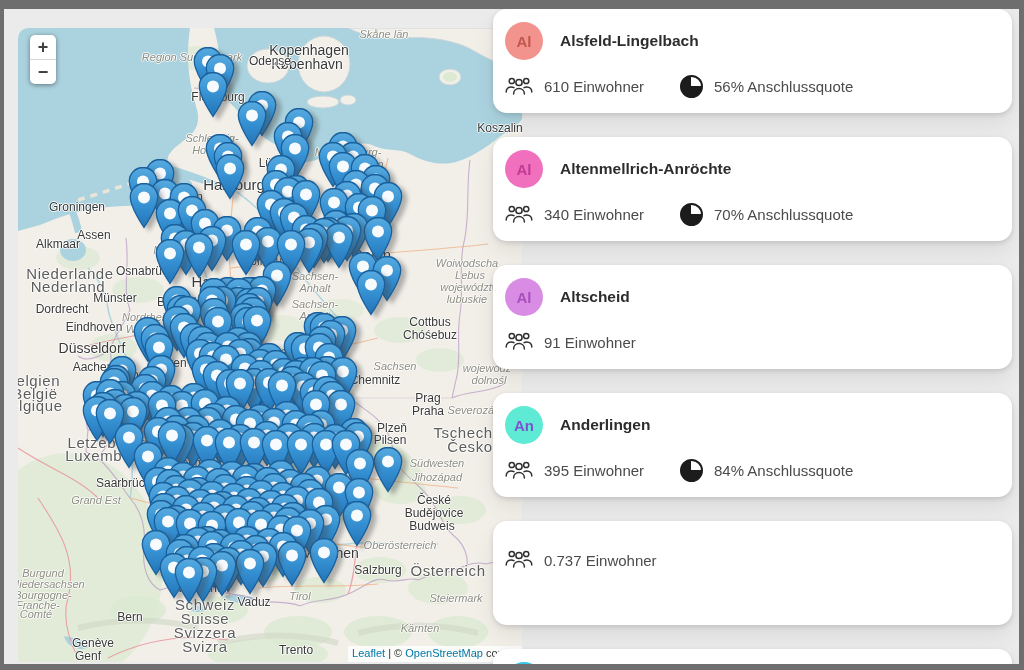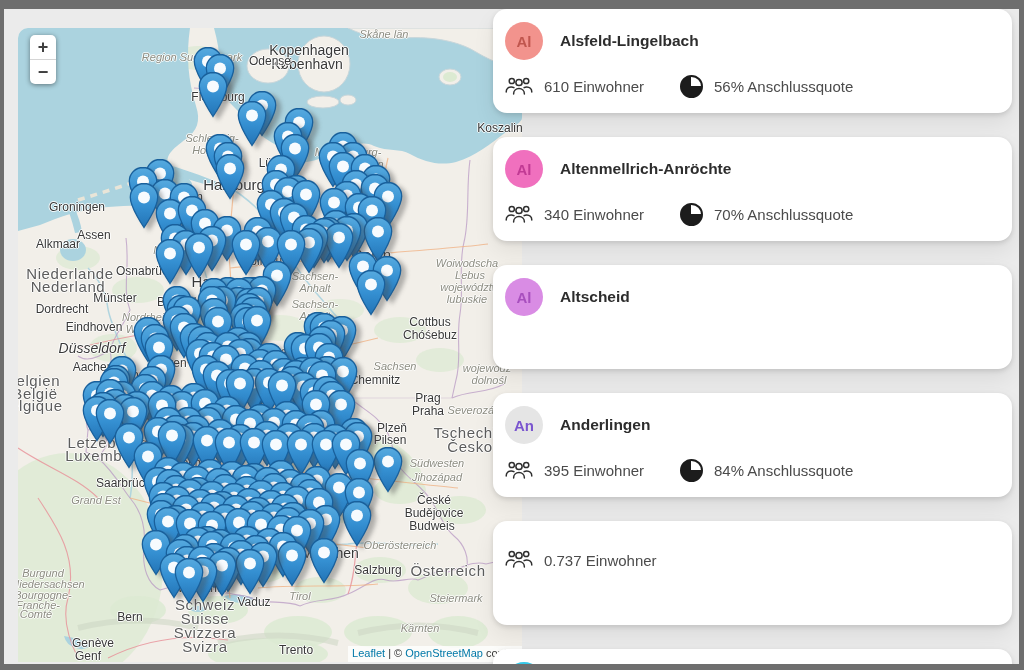--- a/index.html
+++ b/index.html
@@ -210,21 +210,21 @@
           <span class="ml region" style="left: 449px; top: 235px;">Woiwodscha</span>
           <span class="ml region" style="left: 452px; top: 247px;">Lebus</span>
           <span class="ml region" style="left: 452px; top: 259px;">województw</span>
           <span class="ml region" style="left: 449px; top: 271px;">lubuskie</span>
           <span class="ml city" style="left: 97px; top: 270px;">Münster</span>
           <span class="ml city" style="left: 162px; top: 274px;">Bielefeld</span>
           <span class="ml city" style="left: 44px; top: 281px;">Dordrecht</span>
           <span class="ml city" style="left: 44px; top: 299px; margin-left: 32px;">Eindhoven</span>
           <span class="ml region" style="left: 130px; top: 289px;">Nordrhein-</span>
           <span class="ml region" style="left: 132px; top: 301px;">Westfalen</span>
-          <span class="ml city" style="left: 74px; top: 320px; font-size: 14px; font-style: italic;">Düsseldorf</span>
+          <span class="ml city" style="left: 74px; top: 320px; font-size: 14px;">Düsseldorf</span>
           <span class="ml city" style="left: 204px; top: 307px;">Kassel</span>
           <span class="ml country" style="left: 244px; top: 323px;">Deutschland</span>
           <span class="ml city" style="left: 309px; top: 302px; font-size: 14px;">Leipzig</span>
           <span class="ml city" style="left: 412px; top: 294px;">Cottbus</span>
           <span class="ml city" style="left: 412px; top: 307px;">Chóśebuz</span>
           <span class="ml region" style="left: 377px; top: 338px;">Sachsen</span>
           <span class="ml city" style="left: 357px; top: 352px;">Chemnitz</span>
           <span class="ml region" style="left: 469px; top: 340px;">wojewódz</span>
           <span class="ml region" style="left: 471px; top: 352px;">dolnośl</span>
           <span class="ml country" style="left: 15px; top: 352px;">Belgien</span>
@@ -1459,24 +1459,37 @@
               <span class="pie"></span>
               <span>70% Anschlussquote</span>
             </div>
           </div>
         </div>
         <div class="card">
           <div class="crow1">
             <div class="avatar" style="background: rgb(217, 140, 228); color: rgb(168, 79, 190);">Al</div>
             <div class="cname">Altscheid</div>
           </div>
+          <div class="crow2">
+            <div class="stat people">
+              <span><svg width="28" height="19" viewBox="0 0 28 19" fill="none" stroke="#2f2f2f" stroke-width="1.5" stroke-linecap="round">
+                  <circle cx="14" cy="6.5" r="3.1"></circle>
+                  <path d="M8.6,18 C8.6,14.6 11,12.6 14,12.6 C17,12.6 19.4,14.6 19.4,18"></path>
+                  <circle cx="6.8" cy="5" r="2.6"></circle>
+                  <path d="M1.2,16 C1.2,12.8 3.4,11 6.2,11 C7.2,11 8.1,11.2 8.9,11.7"></path>
+                  <circle cx="21.2" cy="5" r="2.6"></circle>
+                  <path d="M26.8,16 C26.8,12.8 24.6,11 21.8,11 C20.8,11 19.9,11.2 19.1,11.7"></path>
+                </svg></span>
+              <span>91 Einwohner</span>
+            </div>
+          </div>
         </div>
         <div class="card">
           <div class="crow1">
-            <div class="avatar" style="background: #e5e5e5; color: rgb(122, 85, 207);">An</div>
+            <div class="avatar" style="background: #5eead4; color: rgb(122, 85, 207);">An</div>
             <div class="cname">Anderlingen</div>
           </div>
           <div class="crow2">
             <div class="stat people">
               <span><svg width="28" height="19" viewBox="0 0 28 19" fill="none" stroke="#2f2f2f" stroke-width="1.5" stroke-linecap="round">
                   <circle cx="14" cy="6.5" r="3.1"></circle>
                   <path d="M8.6,18 C8.6,14.6 11,12.6 14,12.6 C17,12.6 19.4,14.6 19.4,18"></path>
                   <circle cx="6.8" cy="5" r="2.6"></circle>
                   <path d="M1.2,16 C1.2,12.8 3.4,11 6.2,11 C7.2,11 8.1,11.2 8.9,11.7"></path>
                   <circle cx="21.2" cy="5" r="2.6"></circle>

